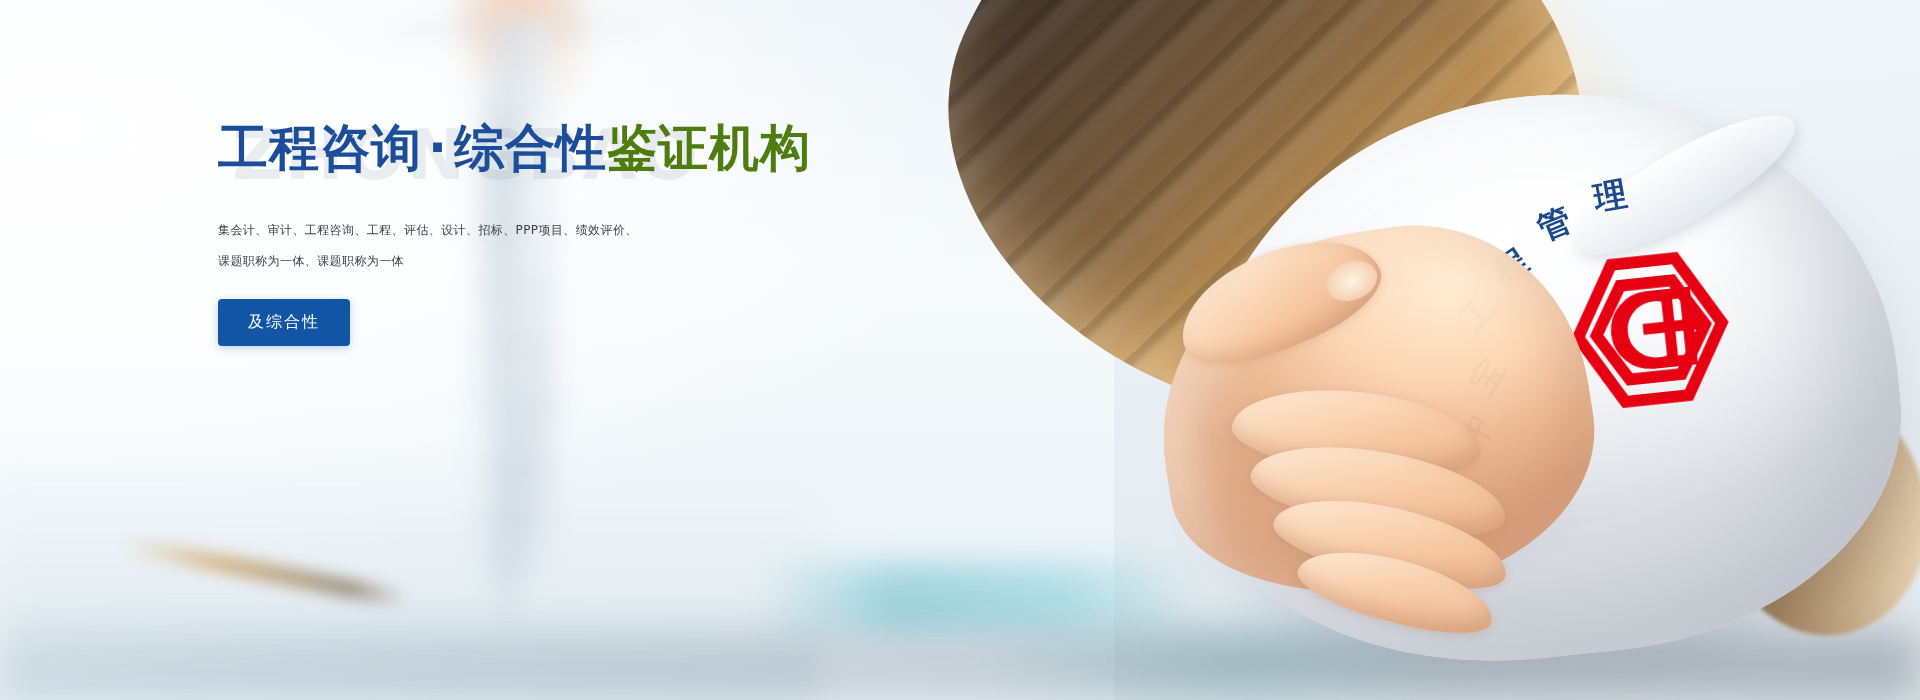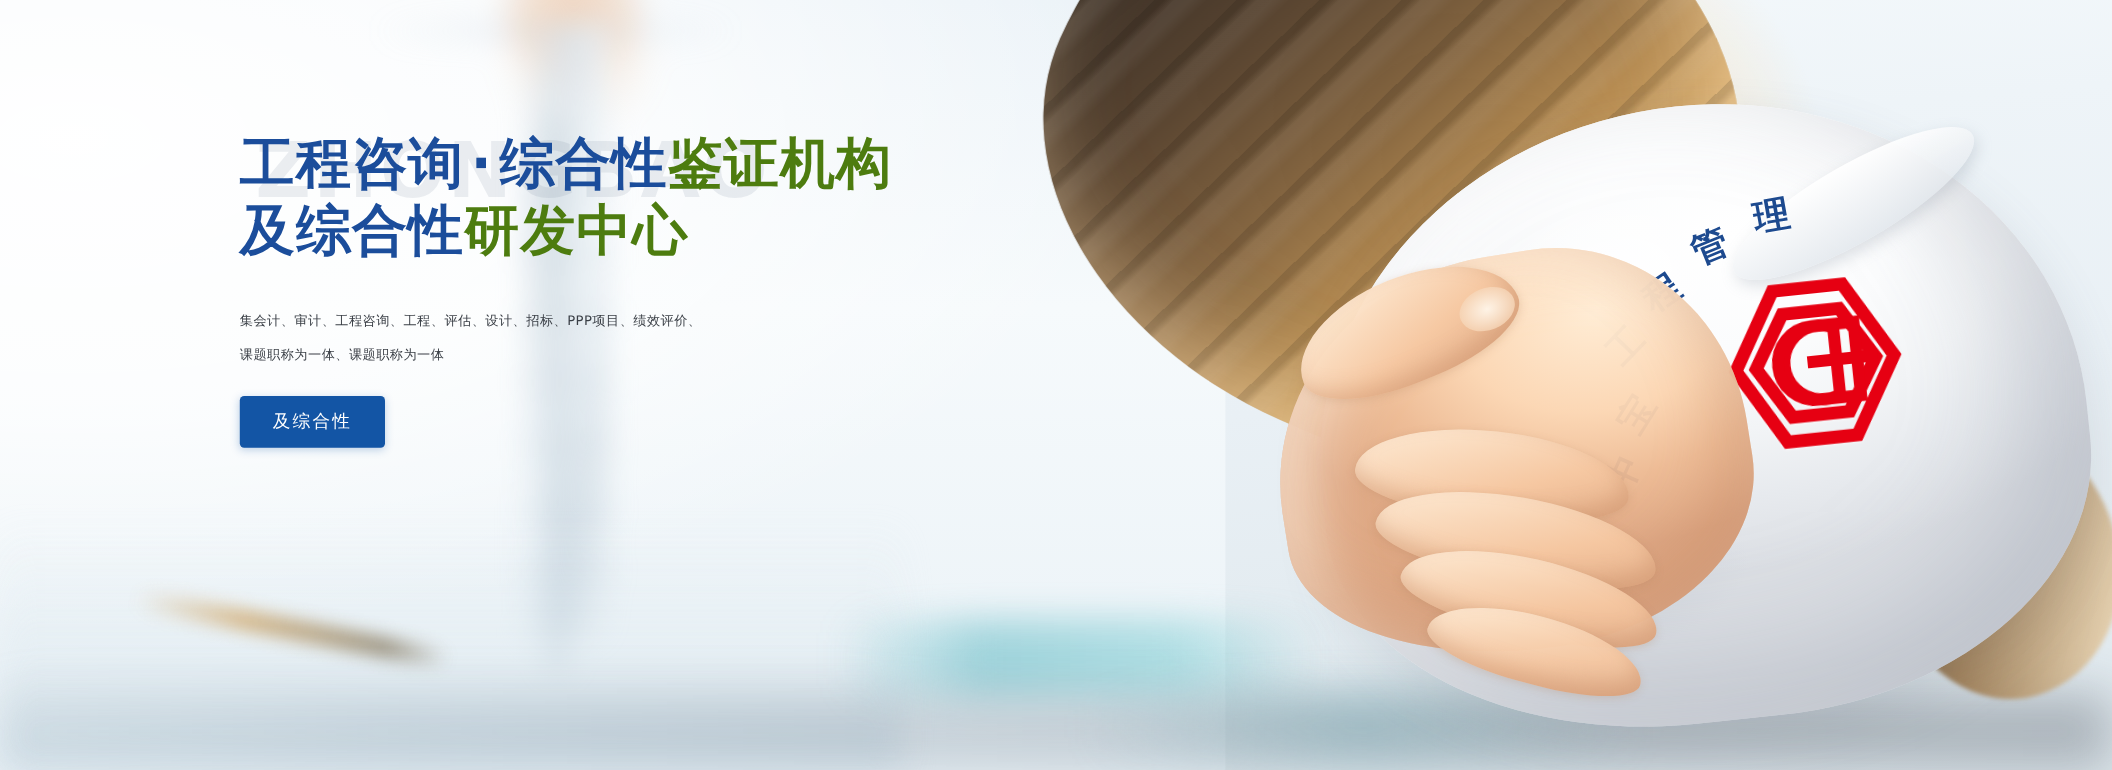--- a/index.html
+++ b/index.html
@@ -247,21 +247,20 @@
   <div class="finger f3"></div>
   <div class="finger f4"></div>
   <div class="finger f5"></div>
 
   <div class="watermark">ZHONGBAO</div>
 
   <div class="content">
 
     <h1 class="headline">
       <span>工程咨询</span><span class="dot">·</span><span>综合性</span><span class="accent">鉴证机构</span>
-      <span class="l2"><span>及综合性</span><span class="accent">研发中心</span></span>
     </h1>
 
     <div class="desc">
       <span class="line">集会计、审计、工程咨询、工程、评估、设计、招标、PPP项目、绩效评价、</span>
       <span class="line">课题职称为一体、课题职称为一体</span>
     </div>
 
     <button class="cta">及综合性</button>
   </div>
 

